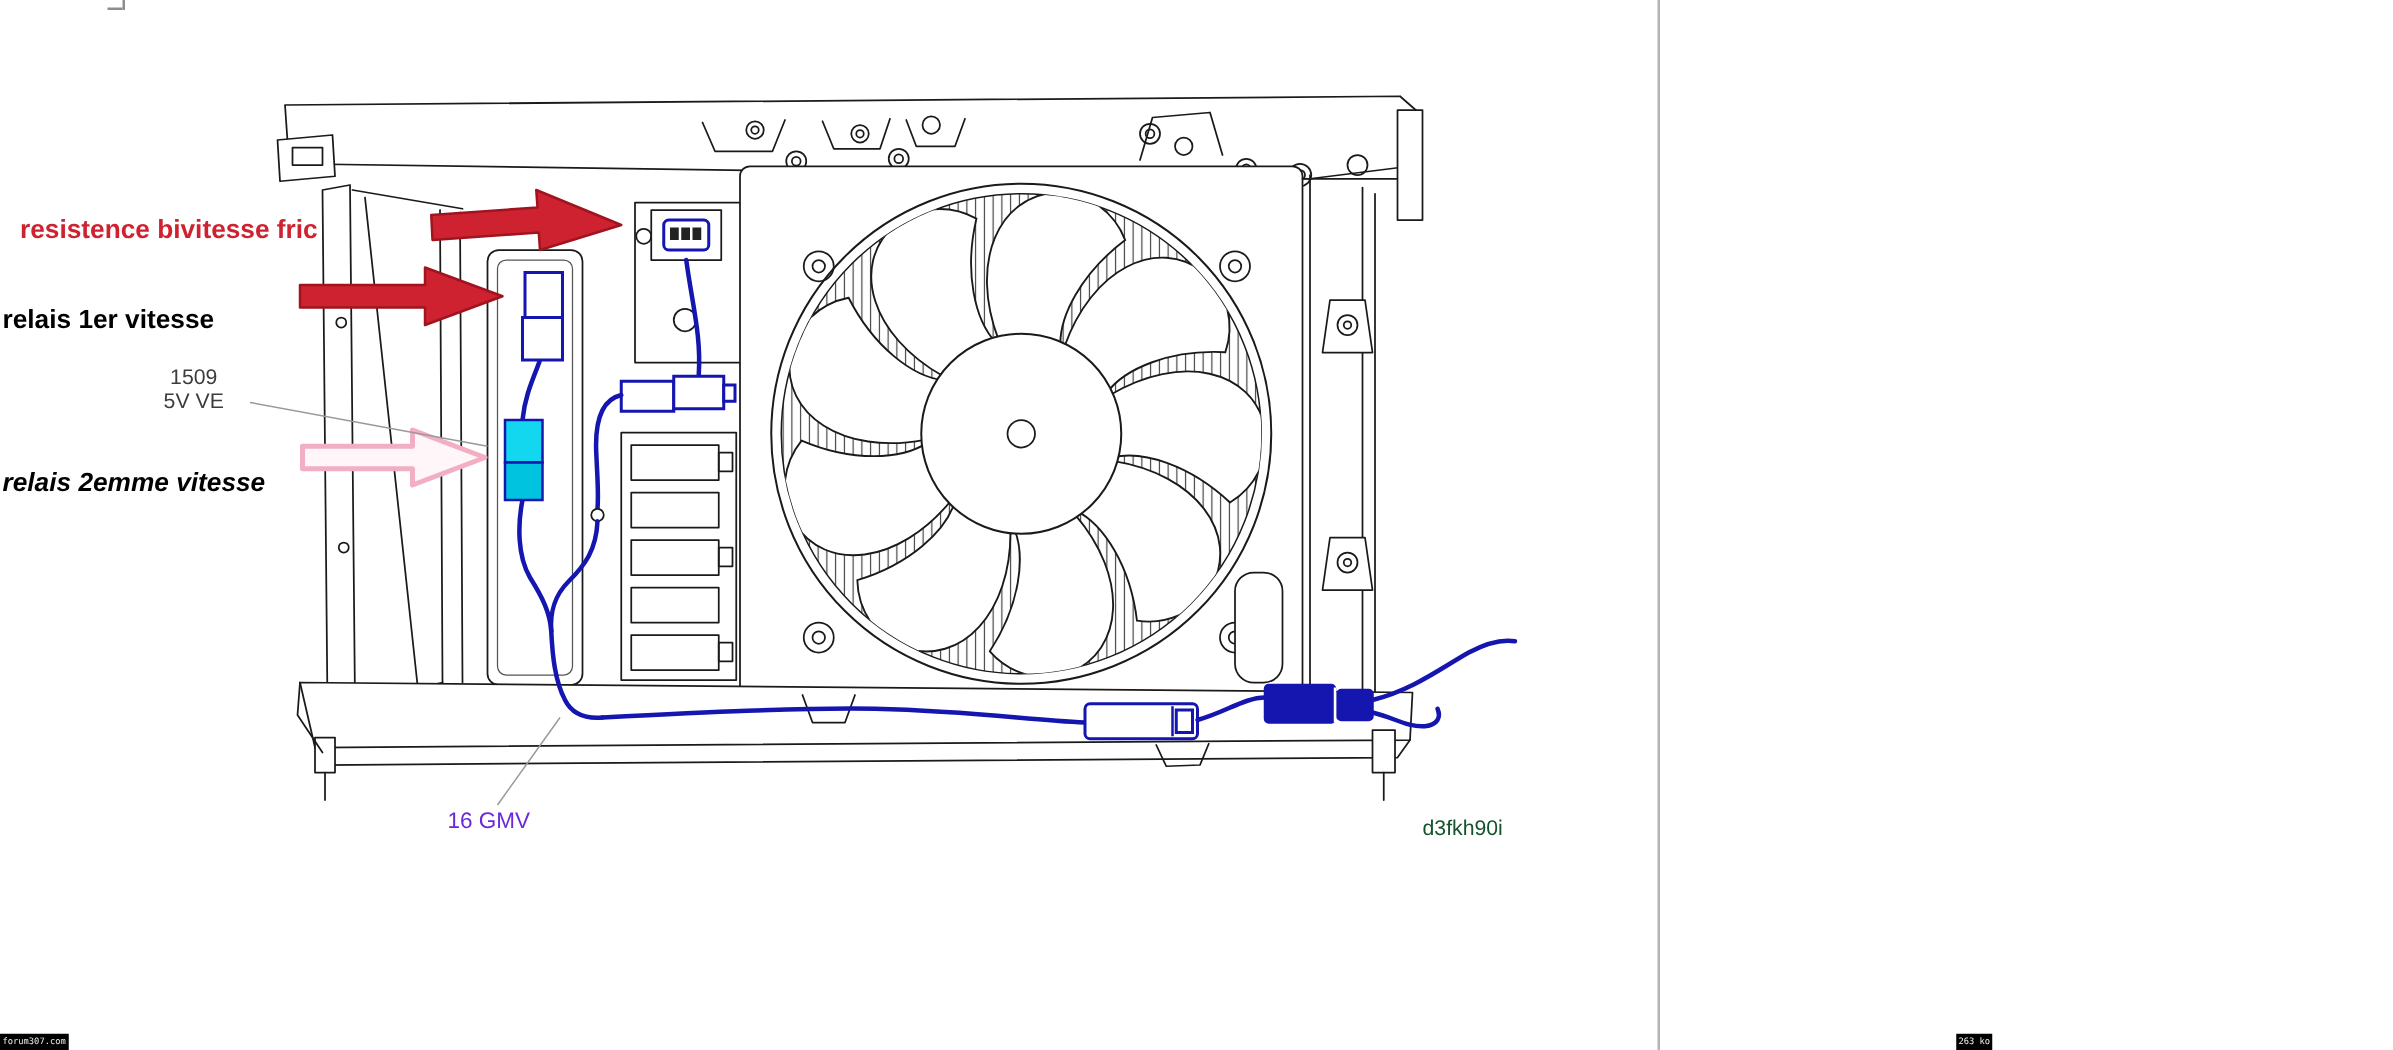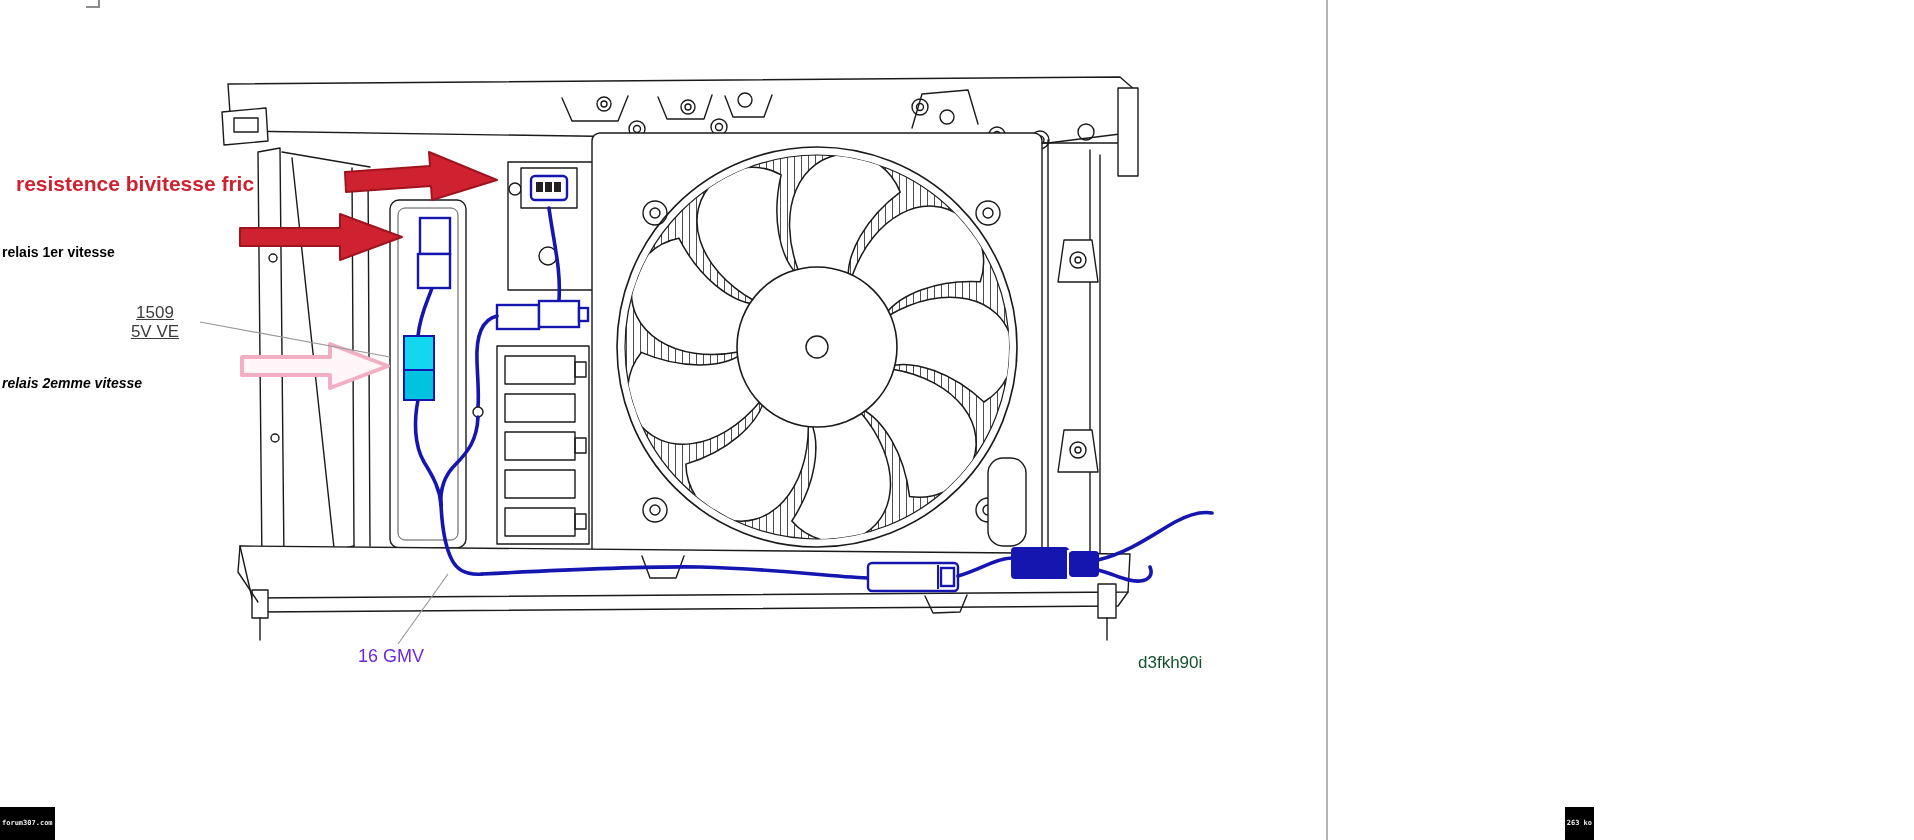--- a/index.html
+++ b/index.html
@@ -18,27 +18,27 @@
   .thin{stroke:#555;stroke-width:1;fill:none;}
   .wire{stroke:var(--blue);stroke-width:3.6;fill:none;stroke-linecap:round;stroke-linejoin:round;}
   .bluebox{stroke:var(--blue);stroke-width:2.4;fill:#fff;}
   .bluefill{stroke:var(--blue);stroke-width:2;fill:var(--blue);}
   .redarrow{fill:var(--red);stroke:#a01420;stroke-width:2;stroke-linejoin:round;}
   .pinkarrow{fill:#fff6f9;stroke:var(--pink);stroke-width:4;stroke-linejoin:round;}
   .pointer{stroke:#999;stroke-width:1.2;fill:none;}
   
   .ann{position:absolute;white-space:nowrap;}
   .ann-red{color:var(--red);font-weight:bold;font-size:21px;}
-  .ann-black{color:#000;font-weight:bold;font-size:14px;}
+  .ann-black{color:#000;font-weight:bold;font-size:21px;}
   .ann-code{color:#3c3c3c;font-size:17px;text-align:center;width:110px;line-height:19px;}
   .ann-plain{color:#6d28d9;font-size:18px;}
   .ann-id{color:#14532d;font-size:17px;}
   .wm{position:absolute;bottom:0;height:9px;background:#000;color:#eee;
       font-family:"DejaVu Sans Mono", monospace;font-size:7px;line-height:9px;
-      padding:12px 2px;letter-spacing:0;font-weight:bold;}
+      padding:2px 2px;letter-spacing:0;}
   .wm-left{left:0;}
   .wm-right{right:0;}
   .divider{position:absolute;top:0;width:2px;height:840px;background:#b4b4b4;left:1326px;}
   .corner-mark{position:absolute;left:86px;top:0;width:12px;height:8px;
       border-right:2px solid #8d8d8d;border-bottom:0;}
   .corner-mark:before{content:"";position:absolute;right:0;top:6px;width:12px;height:2px;background:#8d8d8d;}
 </style>
 </head>
 <body>
 
@@ -221,21 +221,21 @@
     <g>
       <path class="pointer" d="M 200 322 L 390 357"></path>
       <path class="pointer" d="M 448 574 L 398 644"></path>
     </g>
   </svg>
 
   <div class="ann ann-red" style="left:16px;top:172px;">resistence bivitesse fric</div>
 
   <div class="ann ann-black" style="left:2px;top:244px;">relais 1er vitesse</div>
 
-  <div class="ann ann-code" style="left:100px;top:303px;text-decoration:underline;">
+  <div class="ann ann-code" style="left:100px;top:292px;">
     <div>1509</div>
     <div>5V VE</div>
   </div>
 
   <div class="ann ann-black" style="left:2px;top:375px;font-style:italic;">relais 2emme vitesse</div>
 
   <div class="ann ann-plain" style="left:358px;top:646px;">16 GMV</div>
 
   <div class="ann ann-id" style="left:1138px;top:653px;">d3fkh90i</div>
 

